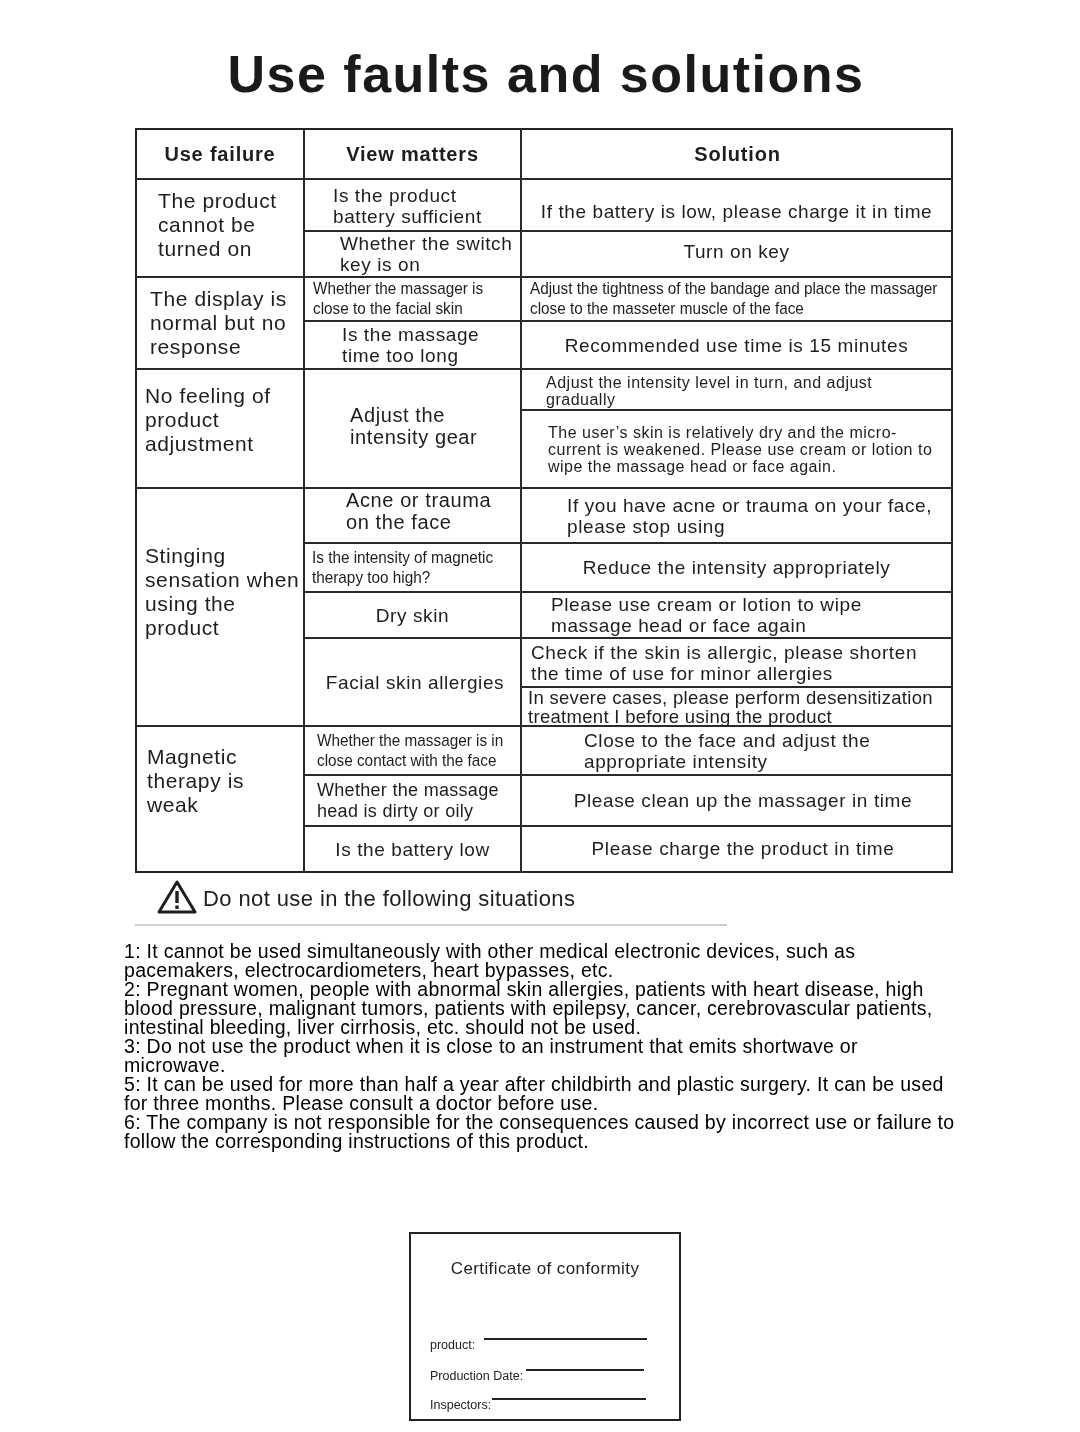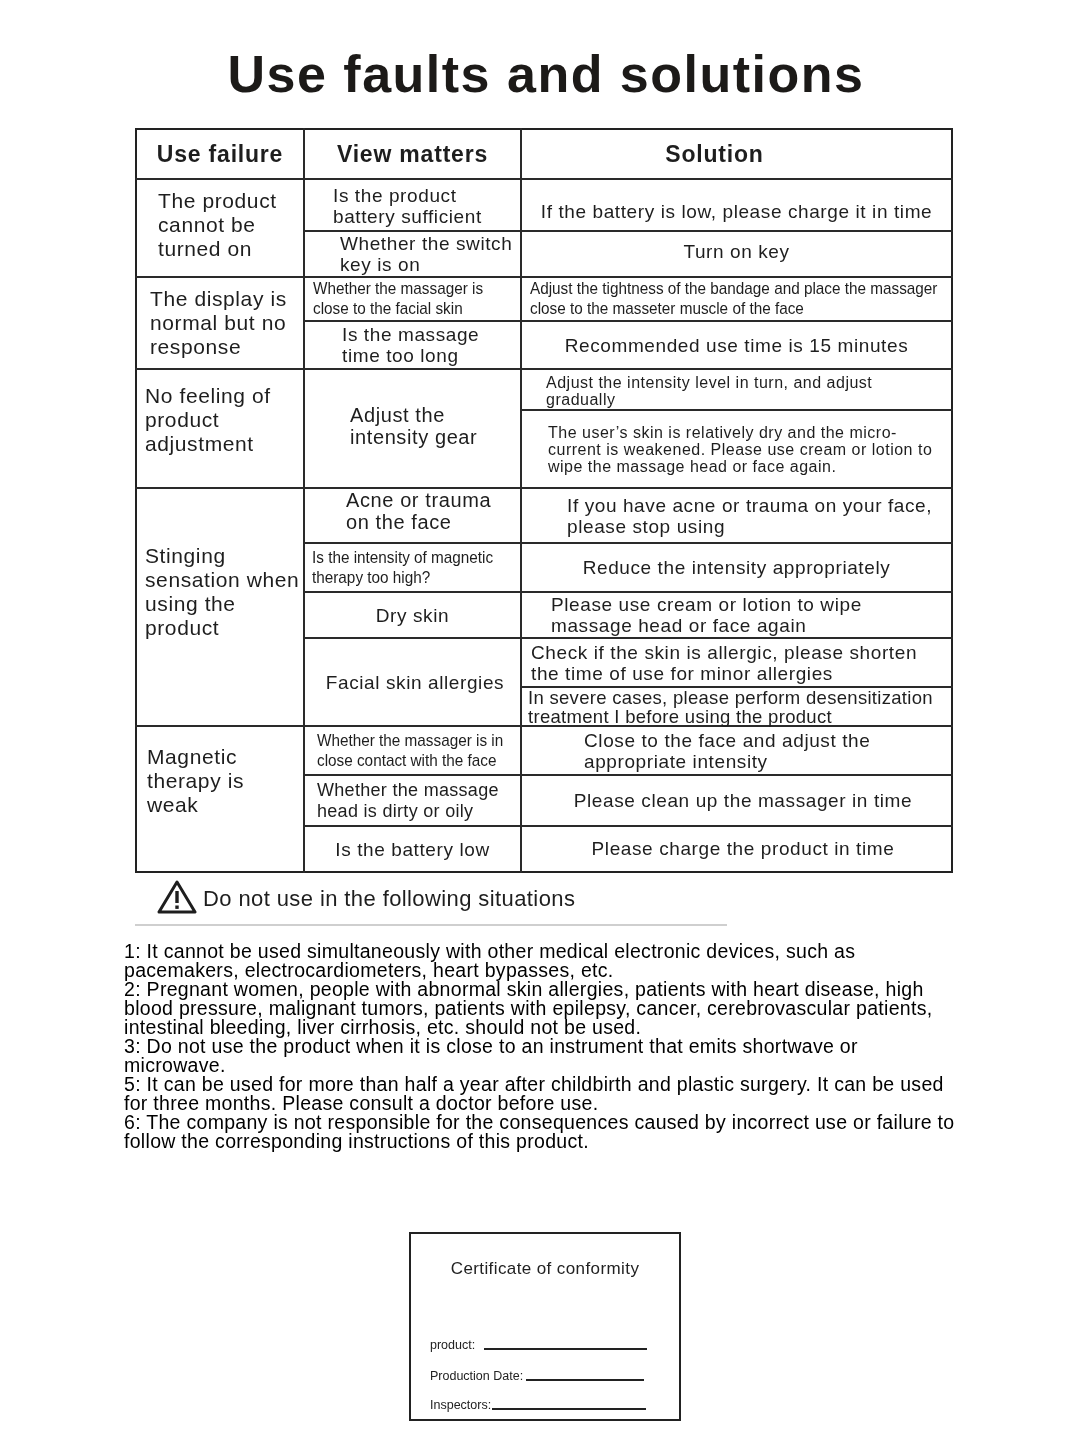--- a/index.html
+++ b/index.html
@@ -9,35 +9,35 @@
            font-family: "Liberation Sans", sans-serif; font-weight: bold; font-size: 52px;
            letter-spacing: 1.5px; color: #1c1a18; }
   .tbl { position: absolute; left: 135px; top: 128px; width: 818px; height: 745px;
          border: 2px solid #222; box-sizing: border-box; }
   .hline { position: absolute; height: 0; border-top: 2px solid #2a2a2a; }
   .vline { position: absolute; width: 0; border-left: 2px solid #2a2a2a; }
   .cell { position: absolute; display: flex; align-items: center; box-sizing: border-box;
           font-size: 19px; line-height: 21px; letter-spacing: 0.6px; color: #1e1e1e; }
   .cell.c { justify-content: center; text-align: center; }
   .cell.l { justify-content: flex-start; text-align: left; }
-  .hdr { font-weight: bold; font-size: 23px; letter-spacing: 0.8px; }
+  .hdr { font-weight: bold; font-size: 20px; letter-spacing: 0.8px; }
   .big { font-size: 21px; line-height: 24px; letter-spacing: 0.6px; }
   .narrow { font-size: 17px; line-height: 20px; letter-spacing: 0; transform: scaleX(0.9); transform-origin: left center; }
   .small { font-size: 16px; line-height: 17px; letter-spacing: 0.5px; }
   .warn { position: absolute; left: 157px; top: 880px; display: flex; align-items: center; }
   .warn-text { font-size: 22px; letter-spacing: 0.4px; margin-left: 6px; color: #1e1e1e; }
   .warn-rule { position: absolute; left: 135px; top: 924px; width: 592px; height: 2px; background: #cfcfcf; }
   .notes { position: absolute; left: 124px; top: 942px; width: 840px;
            font-size: 19.5px; line-height: 19px; letter-spacing: 0.3px; color: #000000; }
   .notes p { margin: 0; }
   .cert { position: absolute; left: 409px; top: 1188px; width: 272px; height: 189px;
           border: 2px solid #222; box-sizing: border-box; margin-top: 44px; }
   .cert-title { position: absolute; left: 0; width: 100%; top: 25px; text-align: center;
                 font-size: 17px; letter-spacing: 0.4px; color: #222; }
-  .cert-row { position: absolute; left: 19px; display: flex; align-items: flex-end; font-size: 12.5px; color: #222; }
+  .cert-row { position: absolute; left: 19px; display: flex; align-items: flex-start; font-size: 12.5px; color: #222; }
   .cert-line { border-bottom: 2px solid #222; height: 0; margin-left: 3px; margin-bottom: 2px; }
 </style>
 </head>
 <body>
 
 <div class="title">Use faults and solutions</div>
 
 <div class="tbl"></div>
 
 <div>
@@ -57,21 +57,21 @@
   <div class="hline" style="left:304px;top:637px;width:649px"></div>
   <div class="hline" style="left:304px;top:774px;width:649px"></div>
   <div class="hline" style="left:304px;top:825px;width:649px"></div>
 
   <div class="hline" style="left:521px;top:409px;width:432px"></div>
   <div class="hline" style="left:521px;top:686px;width:432px"></div>
 </div>
 
 <div class="cell c hdr" style="left:137px;top:130px;width:166px;height:48px">Use failure</div>
 <div class="cell c hdr" style="left:305px;top:130px;width:215px;height:48px">View matters</div>
-<div class="cell c hdr" style="left:500px;top:130px;width:429px;height:48px">Solution</div>
+<div class="cell c hdr" style="left:523px;top:130px;width:429px;height:48px">Solution</div>
 
 <div class="cell l big" style="left:158px;top:180px;width:140px;height:96px;padding-bottom:6px">The product cannot be turned on</div>
 <div class="cell l" style="left:333px;top:181px;width:185px;height:49px">Is the product battery sufficient</div>
 <div class="cell c" style="left:522px;top:181px;width:429px;height:49px;padding-top:12px">If the battery is low, please charge it in time</div>
 <div class="cell l" style="left:340px;top:232px;width:178px;height:44px">Whether the switch key is on</div>
 <div class="cell c" style="left:522px;top:232px;width:429px;height:38px">Turn on key</div>
 
 <div class="cell l big" style="left:150px;top:278px;width:150px;height:90px">The display is normal but no response</div>
 <div class="cell l narrow" style="left:313px;top:278px;width:230px;height:42px">Whether the massager is close to the facial skin</div>
 <div class="cell l narrow" style="left:530px;top:278px;width:470px;height:42px">Adjust the tightness of the bandage and place the massager close to the masseter muscle of the face</div>

